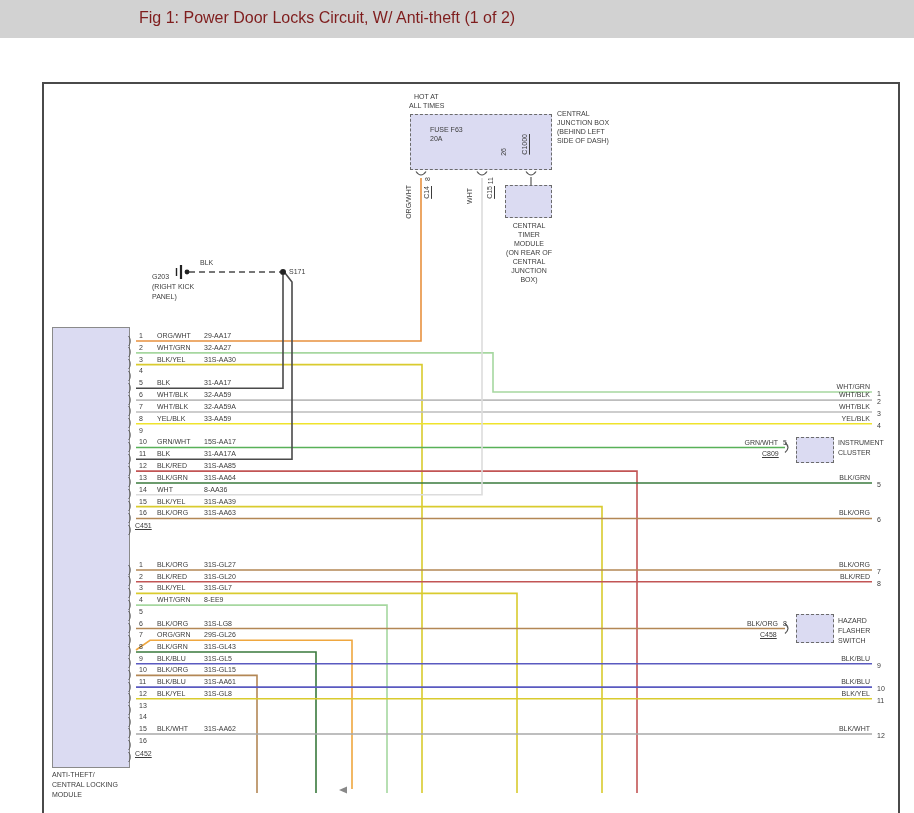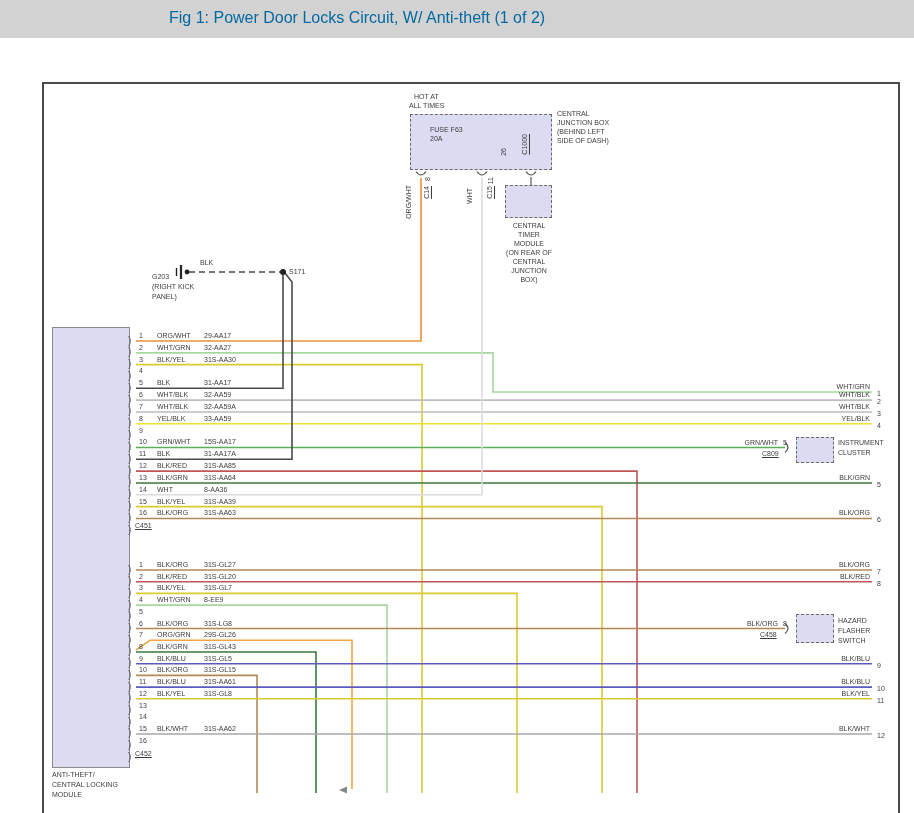--- a/index.html
+++ b/index.html
@@ -1,18 +1,18 @@
 <!DOCTYPE html>
 <html><head>
 <meta charset="utf-8">
 <style>
   html,body{margin:0;padding:0;background:#ffffff;font-family:"Liberation Sans",sans-serif;}
   #stage{position:relative;width:914px;height:813px;overflow:hidden;background:#fff;}
   .titlebar{position:absolute;left:0;top:0;width:914px;height:38px;background:#d2d2d2;}
-  .title{position:absolute;left:169px;top:9px;font-size:16px;color:#0369a1;white-space:nowrap;}
+  .title{position:absolute;left:139px;top:9px;font-size:16px;color:#7f1d1d;white-space:nowrap;}
   .frame{position:absolute;left:42px;top:82px;width:858px;height:747px;border:2px solid #4a4a4a;box-sizing:border-box;background:#fff;}
   .lavd{position:absolute;background:#dbdbf2;border:1.5px dashed #6b6b6b;box-sizing:border-box;}
   .lavs{position:absolute;background:#dbdbf2;border:1.5px solid #8a8a8a;box-sizing:border-box;}
   .lbl{position:absolute;font-size:7px;line-height:9px;color:#3c3c3c;white-space:nowrap;}
   .lbl-c{text-align:center;}
   .lbl-r{text-align:right;}
   .und{text-decoration:underline;}
   .vtext{position:absolute;font-size:7px;color:#3c3c3c;writing-mode:vertical-rl;transform:rotate(180deg);white-space:nowrap;line-height:8px;}
   .bracket{position:absolute;font-size:10px;color:#5a5a5a;line-height:10px;}
   svg{position:absolute;left:0;top:0;}

